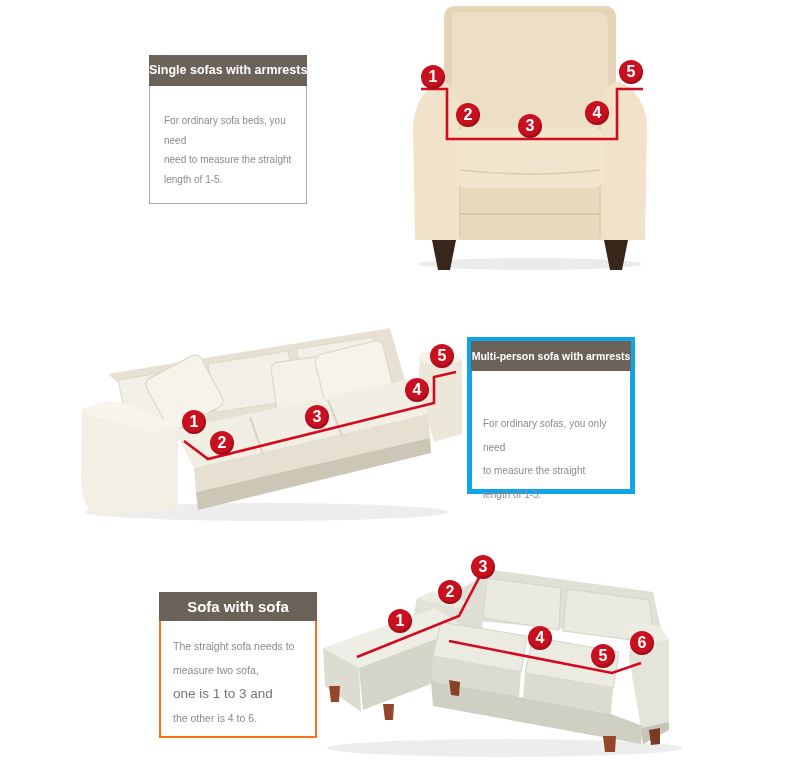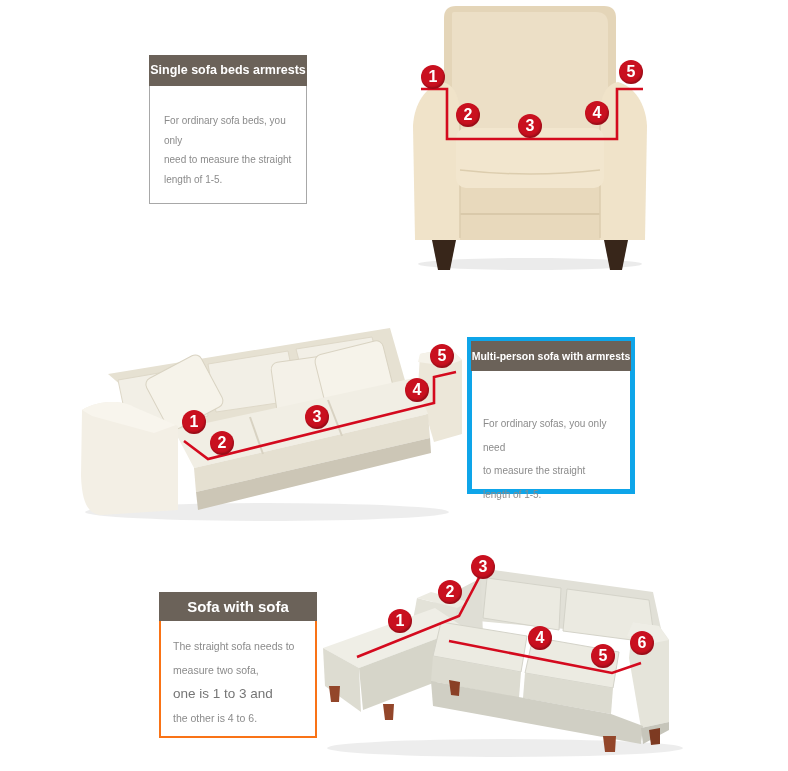--- a/index.html
+++ b/index.html
@@ -137,23 +137,23 @@
   </svg>
 
   <svg class="overlay" viewBox="0 0 788 771">
     <polyline points="421,89 447,89 447,139 617,139 617,89 643,89"></polyline>
     <polyline points="184,441 208,459 434,403 434,377 456,372"></polyline>
     <polyline points="357,657 459,616 481,574"></polyline>
     <polyline points="449,641 612,673 641,663"></polyline>
   </svg>
 
   <div class="info-box box1">
-    <div class="info-header">Single sofa beds armrests</div>
+    <div class="info-header">Single sofas with armrests</div>
     <div class="info-body">
-      <p>For ordinary sofa beds, you only</p>
+      <p>For ordinary sofa beds, you need</p>
       <p>need to measure the straight</p>
       <p>length of 1-5.</p>
     </div>
   </div>
 
   <div class="info-box box2">
     <div class="info-header">Multi-person sofa with armrests</div>
     <div class="info-body">
       <p>For ordinary sofas, you only need</p>
       <p>to measure the straight</p>

